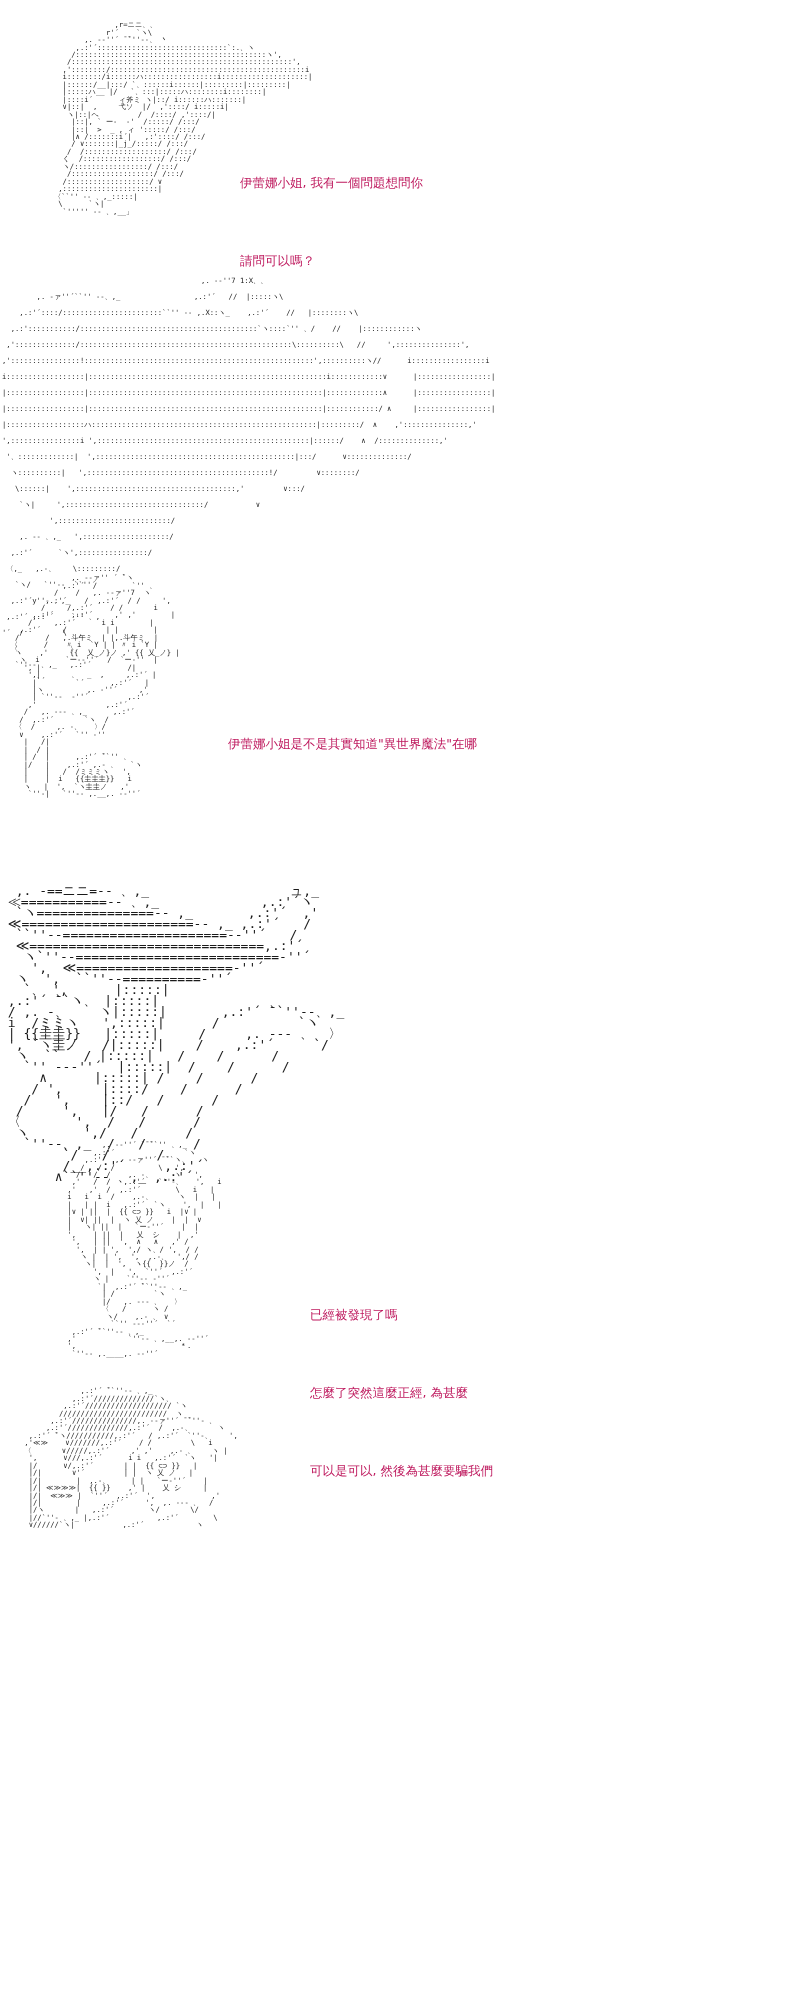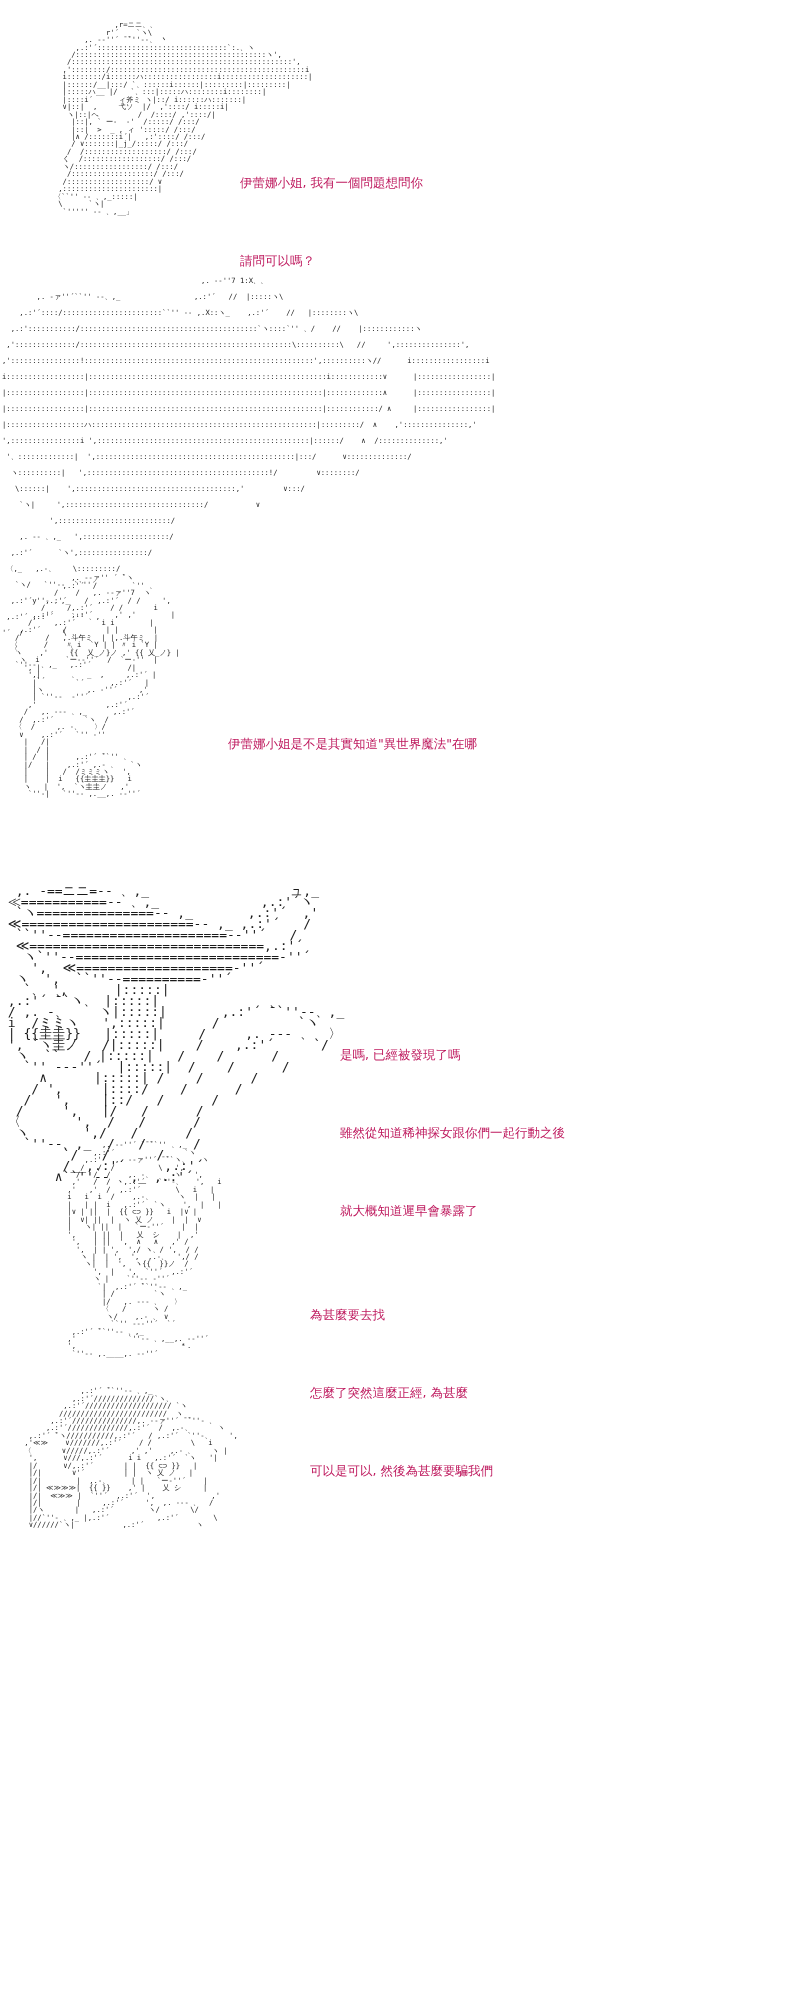--- a/index.html
+++ b/index.html
@@ -174,25 +174,20 @@
      ∧      |:::::| /    /      /
     / ',     |::::/    /      /
    /   ',    |::/   /      /
   /     ',   |/   /      /
  〈       ',  /   /      /
   ヽ       ',/   /      /
    `''‐-、,_  /   /      /
         `/   /      /
         /__,.:'´     ,.:'´
        ∧``''‐- 、,_ ,.:'´</pre>
-    <div class="dialogue" style="left:340px;top:122px;">
-      <span class="line">是嗎, 已經被發現了嗎</span>
-      <span class="line">雖然從知道稀神探女跟你們一起行動之後</span>
-      <span class="line">就大概知道遲早會暴露了</span>
-    </div>
   </div>
 
   <div class="panel" style="top:1128px;height:242px;">
     <pre class="aa" style="left:50px;top:6px;font-size:7.2px;line-height:7.45px;">            ,. -‐''´ ̄ ̄ ̄``'' 、,_
           ,.:'´                `ヽ
         ,.:'´  ,. -‐ァ''´ ̄ ̄``ヽ、   ヽ
        /   /  /          \   ',
       /   /  /    ,. -、     ヽ   ',
      ,'   /  /   ,.:'´   `''‐、   ',   i
     ,'   ,'  /  ,.:'´        \   i   |
@@ -212,21 +207,21 @@
             | /         `ヽ
             |/   ,. -‐- 、   〉
             〈   /      ヽ /
              ヽ/    ,.- 、 ∨
               ``'' ‐-‐''´  `´
      ,.:'´ ̄``''‐- 、,_ 
     ,'            `''‐- 、,__,. -‐''´
     ',                        ＊.
      `''‐- ,.____,. -‐''´</pre>
     <div class="dialogue" style="left:310px;top:122px;">
-      <span class="line">為甚麼要去找</span>
+      <span class="line">已經被發現了嗎</span>
       <span class="line">怎麼了突然這麼正經, 為甚麼</span>
       <span class="line">可以是可以, 然後為甚麼要騙我們</span>
     </div>
   </div>
 
   <div class="panel" style="top:1372px;height:628px;">
     <pre class="aa" style="left:20px;top:8px;font-size:7.2px;line-height:7.45px;">              ,.:'´ ̄``''‐- 、,_
             ,.:'´//////////////`ヽ、
           ,.:'´//////////////////// `ヽ
          /////////////////////////  ヽ

